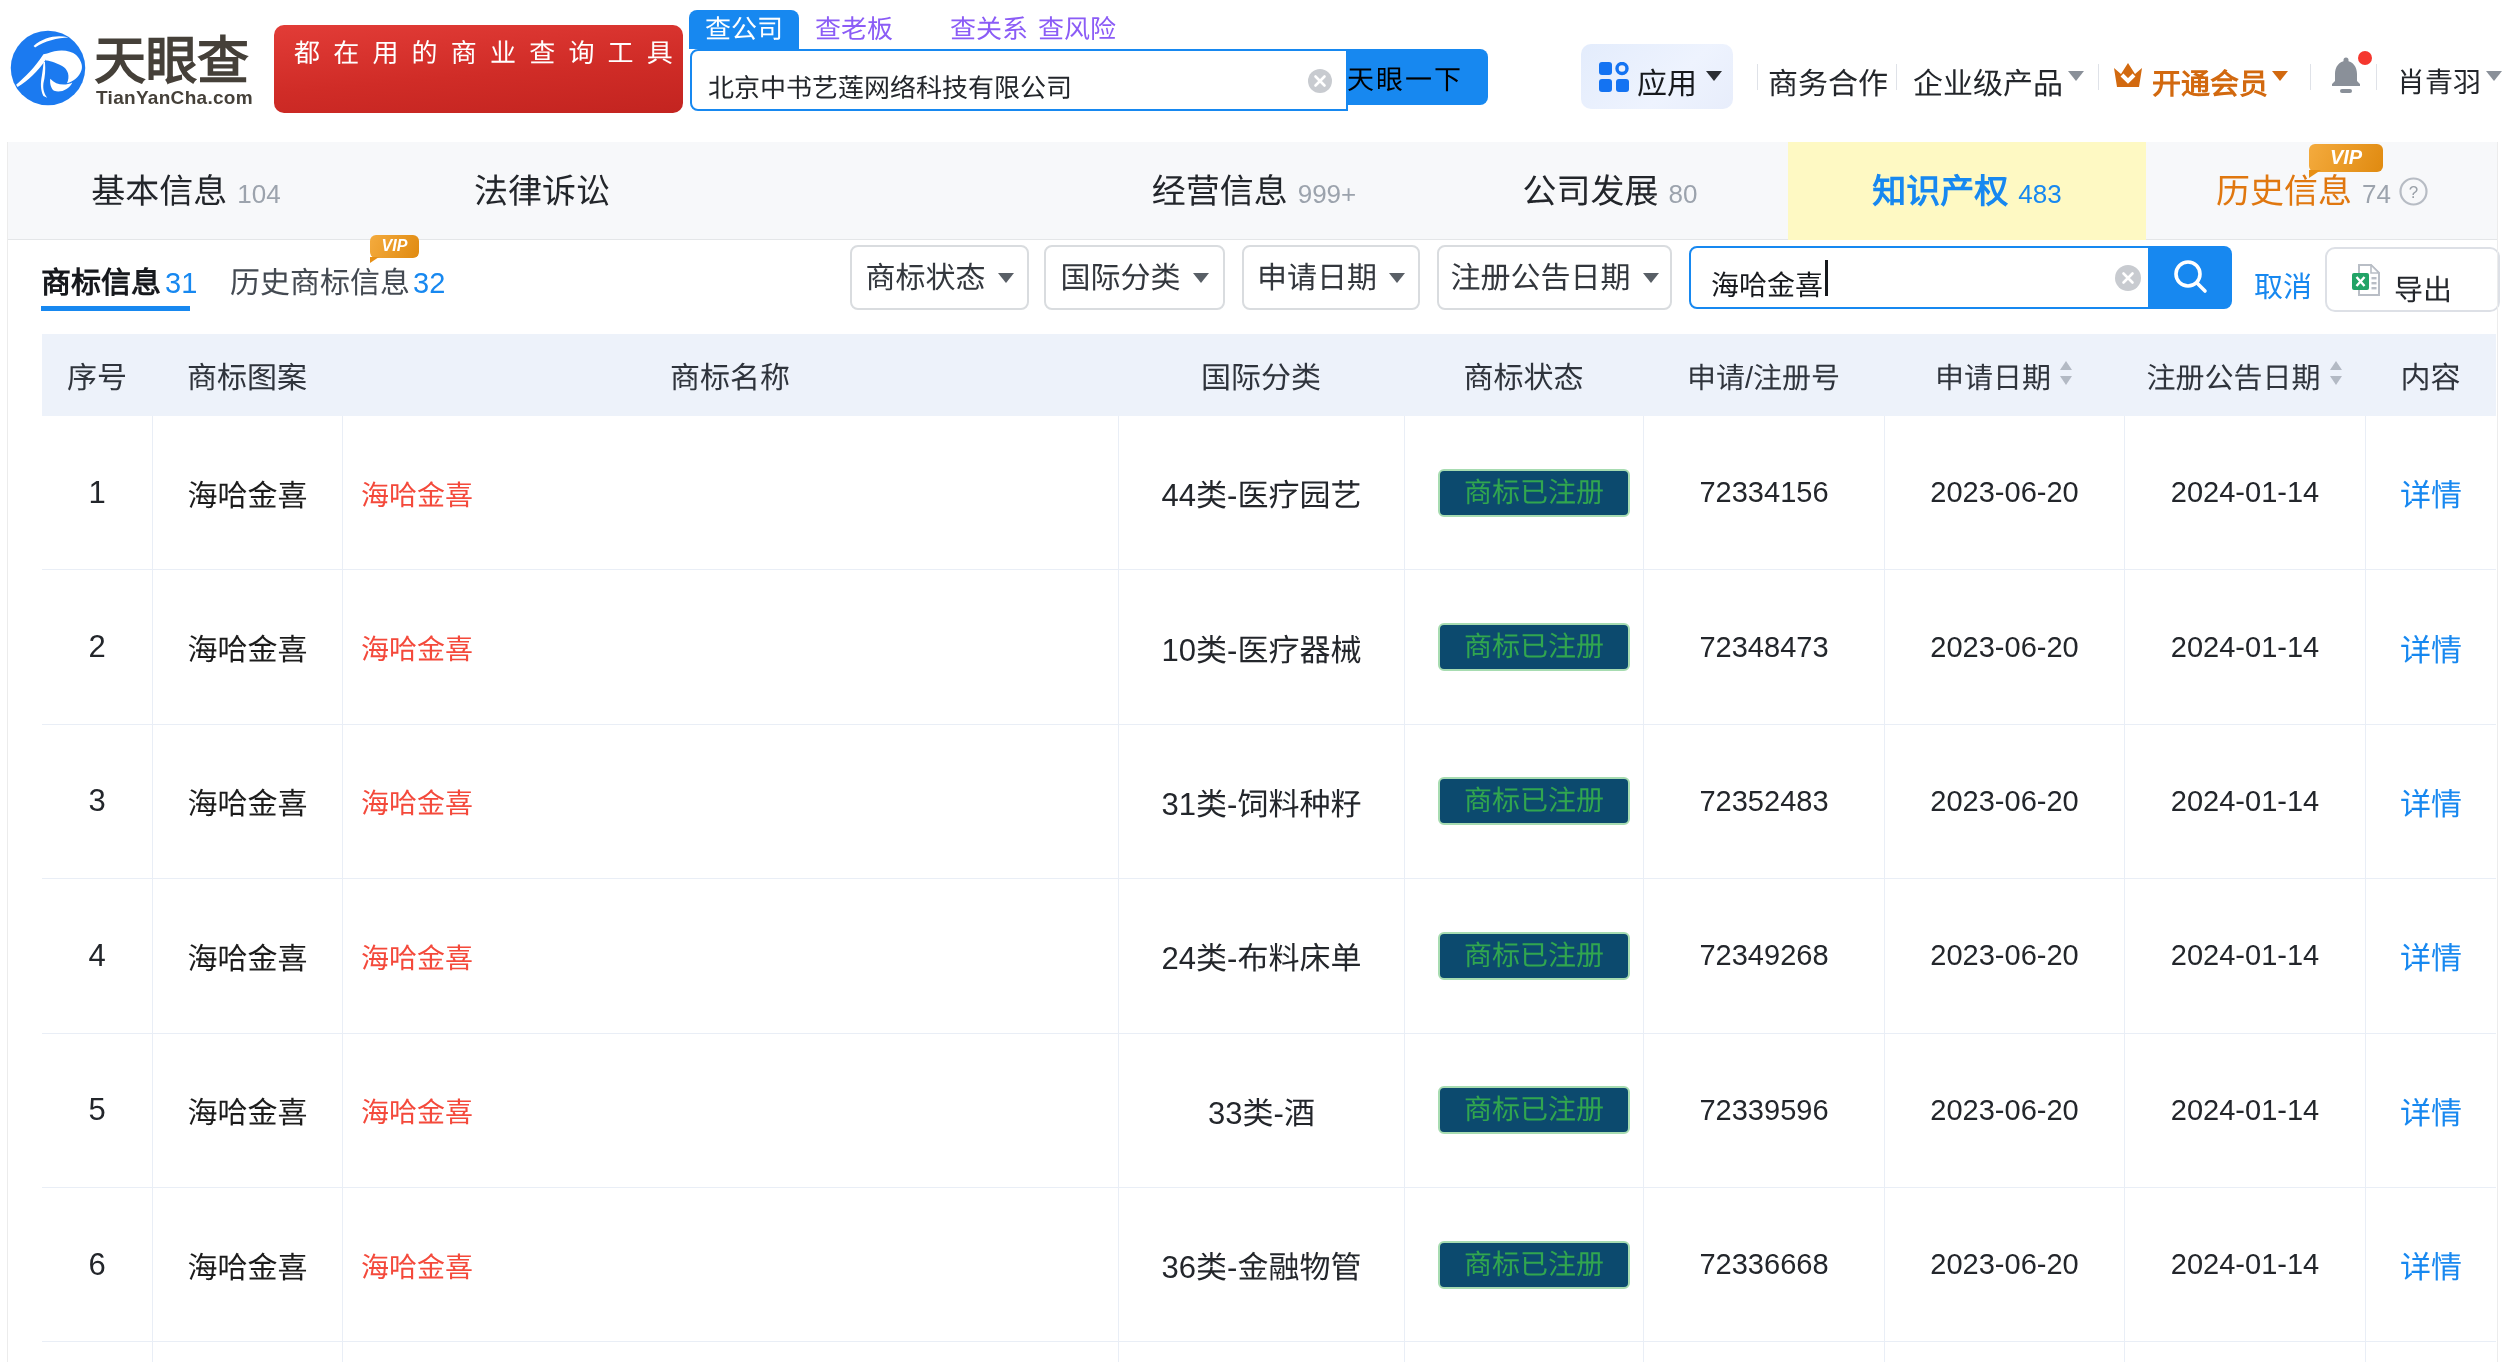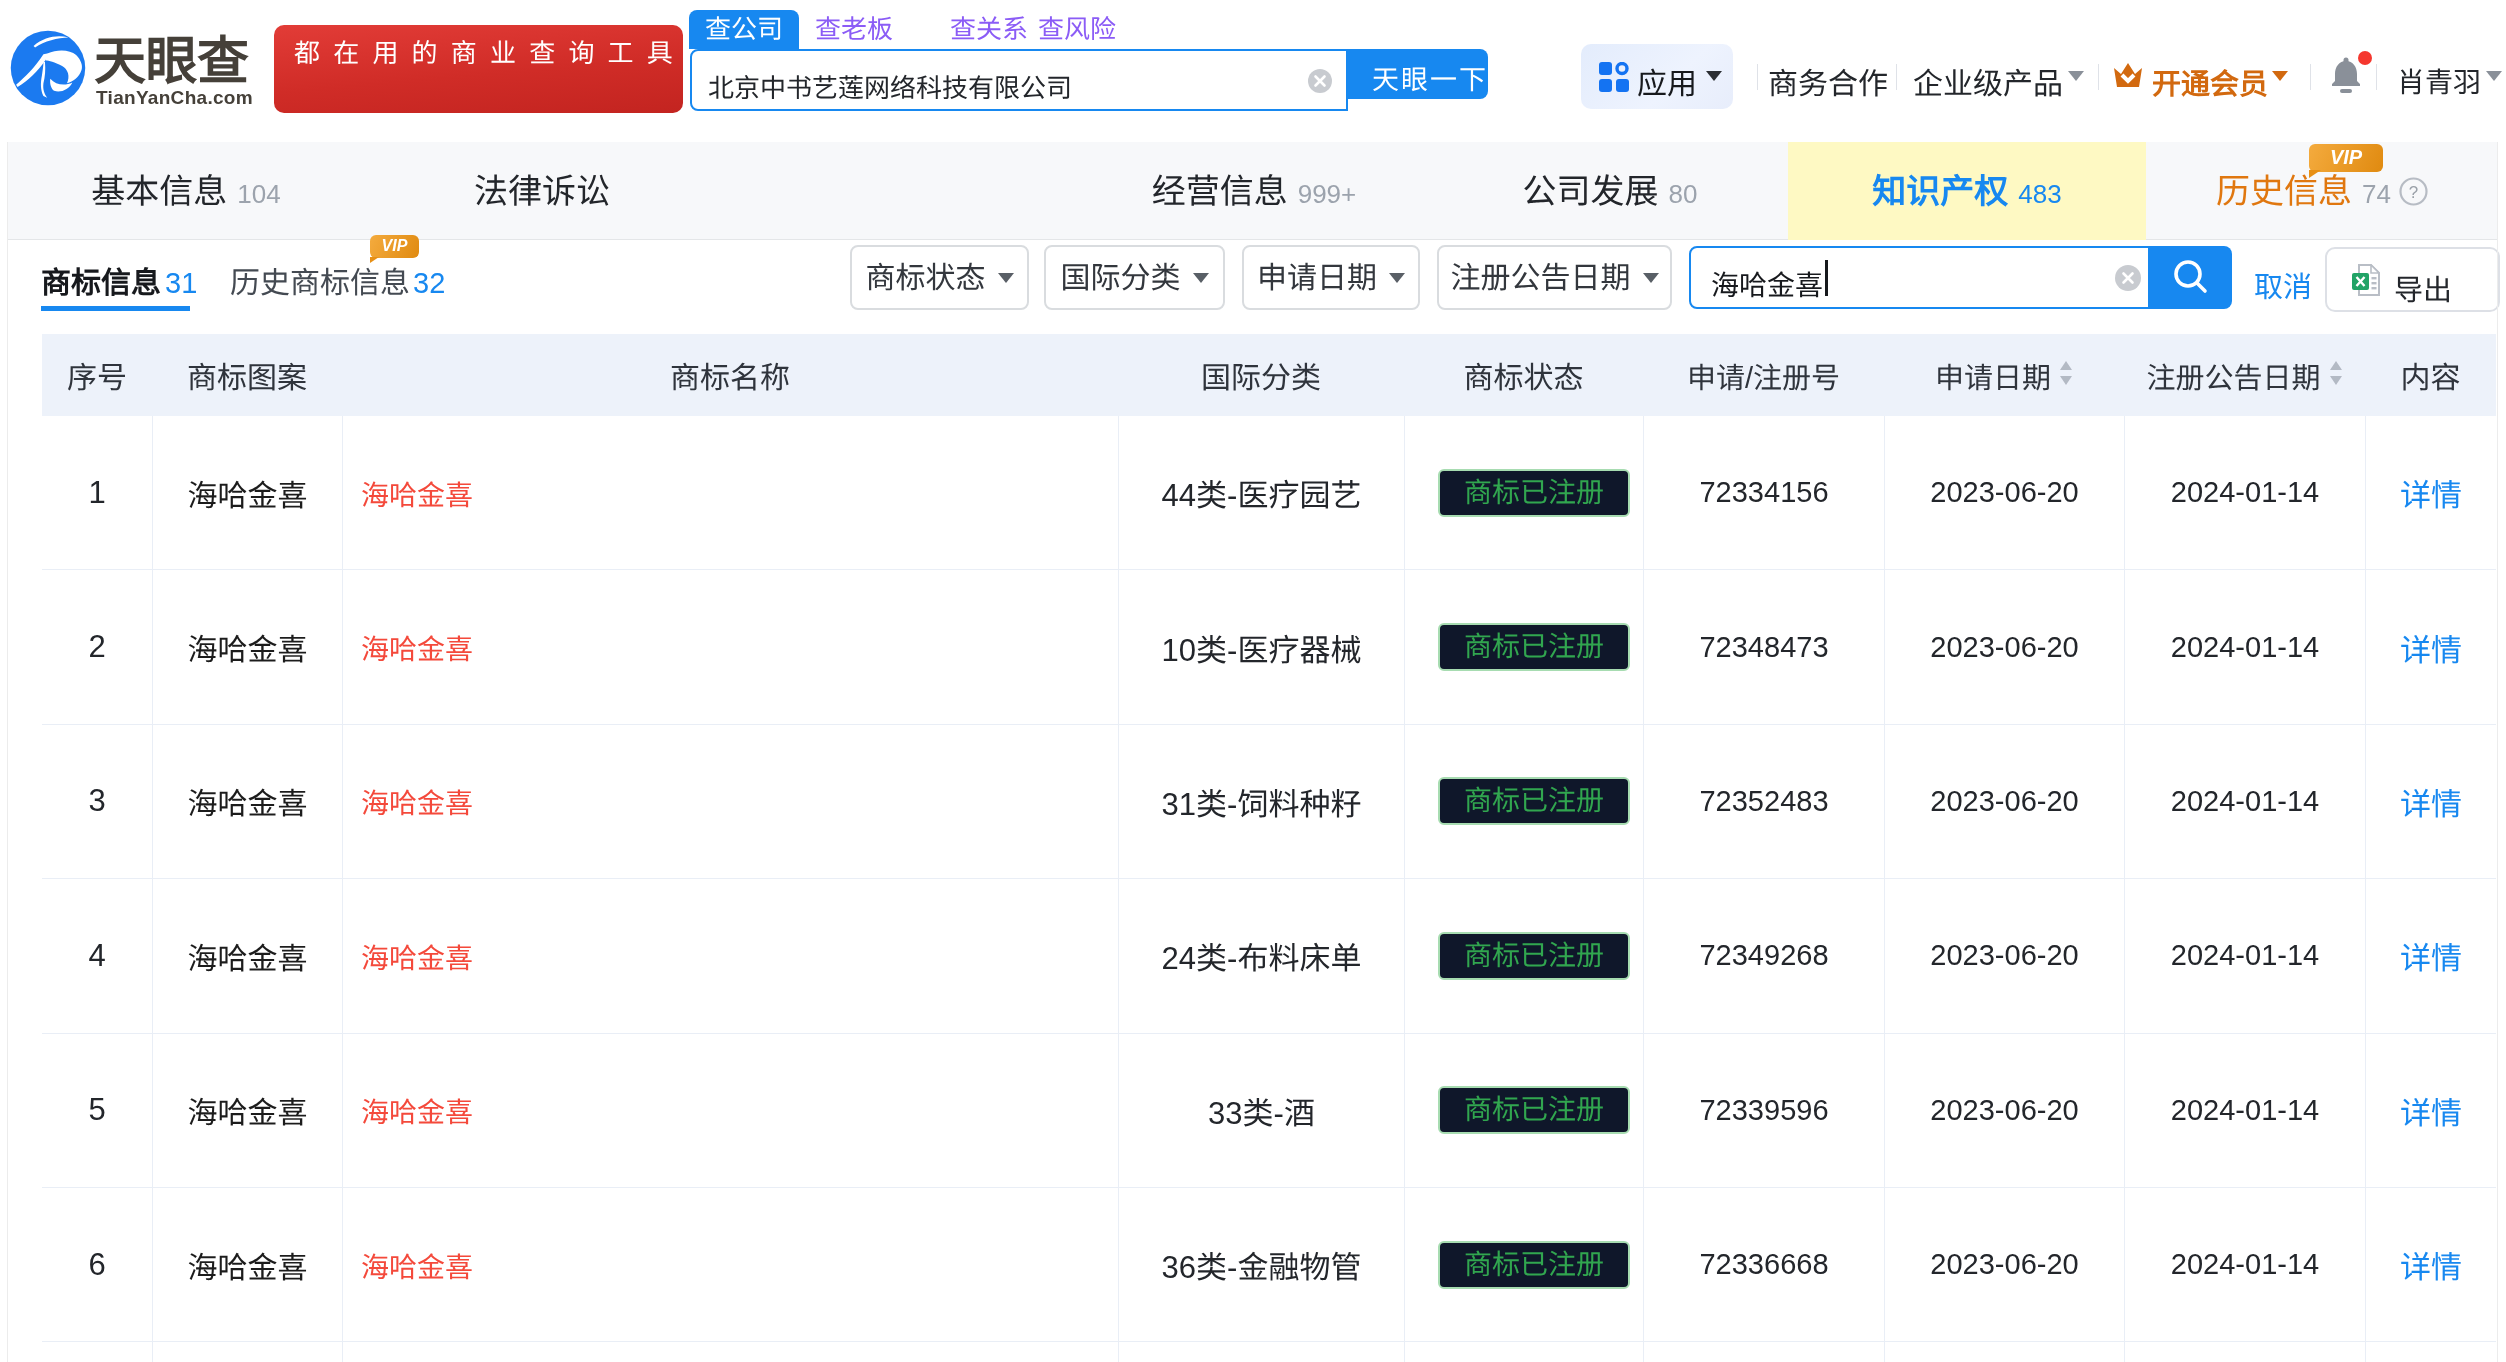--- a/index.html
+++ b/index.html
@@ -11,21 +11,21 @@
 #logotxt{position:absolute;left:94px;top:19px;color:#454039;font-weight:bold;font-size:52px;letter-spacing:-0.5px;}
 #logourl{position:absolute;left:96px;top:87px;color:#454039;font-weight:bold;font-size:19px;letter-spacing:0.3px;}
 #slogan{position:absolute;left:274px;top:25px;width:409px;height:88px;border-radius:10px;background:linear-gradient(175deg,#e23c37 0%,#d02c27 55%,#c32420 100%);color:#fff;padding:10px 0 0 20px;}
 #slogan .l1{font-size:26px;letter-spacing:13.2px;line-height:36px;white-space:nowrap;}
 #slogan .l2{font-size:25.5px;letter-spacing:0;line-height:37px;white-space:nowrap;}
 .stab{position:absolute;top:10px;height:39px;font-size:26px;line-height:39px;color:#8b5cf6;white-space:nowrap;}
 #stab1{left:689px;width:110px;background:#1788f0;color:#fff;text-align:center;border-radius:8px 8px 0 0;}
 #sinput{position:absolute;left:690px;top:49px;width:658px;height:62px;background:#fff;border:2px solid #1788f0;border-radius:8px 0 0 8px;}
 #sinput .txt{position:absolute;left:16px;top:16px;font-size:26px;color:#23262b;text-align:right;}
 #clear1{position:absolute;left:616px;top:18px;width:24px;height:24px;border-radius:50%;background:#c8cbd0;}
-#searchbtn{position:absolute;left:1347px;top:49px;width:141px;height:50px;background:#1788f0;border-radius:0 8px 8px 0;color:#ffffff;font-size:27px;letter-spacing:2px;text-align:right;line-height:62px;}
+#searchbtn{position:absolute;left:1347px;top:49px;width:141px;height:56px;background:#1788f0;border-radius:0 8px 8px 0;color:#000000;font-size:27px;letter-spacing:2px;text-align:left;line-height:62px;}
 .hr-item{position:absolute;top:59px;font-size:30px;color:#23262b;white-space:nowrap;}
 .hsep{position:absolute;top:64px;width:1px;height:26px;background:#dfe2e8;}
 #apppill{position:absolute;left:1581px;top:44px;width:152px;height:65px;background:linear-gradient(135deg,#e3ecfc,#eef3fe 60%,#e7edfb);border-radius:10px;}
 .caret{display:inline-block;width:0;height:0;border-left:8px solid transparent;border-right:8px solid transparent;border-top:10px solid #2b2e33;vertical-align:middle;}
 
 #nav{position:absolute;left:8px;top:142px;width:2490px;height:98px;background:#f7f8fa;border-bottom:1px solid #e4e6e8;}
 .ntab{position:absolute;top:0;height:98px;text-align:center;font-size:34px;color:#23262b;line-height:98px;white-space:nowrap;}
 .ntab .cnt{font-size:26px;color:#9ca3ad;margin-left:10px;}
 #ntab5{background:#fef9c3;color:#1788f0;font-weight:600;}
 #ntab5 .cnt{color:#1788f0;font-weight:normal;}
@@ -41,21 +41,21 @@
 #thead{height:82px;background:#edf2fa;display:flex;font-size:30px;color:#2f343c;}
 #thead>div{display:flex;align-items:center;justify-content:center;}
 .trow{display:flex;height:154.4px;font-size:31px;color:#23262b;border-bottom:1px solid #e9eef6;}
 .trow>div{display:flex;align-items:center;justify-content:center;border-left:1px solid #e9eef6;}
 .trow>div:first-child{border-left:none;}
 .c5,.c6,.c7{font-size:29px;}
 .c0{width:110px;}.c1{width:190px;}.c2{width:776px;}.c3{width:286px;}.c4{width:239px;}.c5{width:241px;}.c6{width:240px;}.c7{width:241px;}.c8{width:131px;}
 .tmimg{font-family:"Liberation Serif",serif;font-size:30px;color:#1c1c1c;}
 .redlink{color:#f4493b;font-size:28px;}
 .c2 .redlink{width:100%;padding-left:18px;text-align:left;}
-.badge{display:inline-block;background:#0f172a;border:2px solid #a7dcb1;border-radius:6px;color:#31a64f;font-size:28px;line-height:28px;padding:8px 24px;margin-left:20px;}
+.badge{display:inline-block;background:#0c4a6e;border:2px solid #a7dcb1;border-radius:6px;color:#31a64f;font-size:28px;line-height:28px;padding:8px 24px;margin-left:20px;}
 .blink{color:#1788f0;}
 .sorticon{display:inline-block;margin-left:8px;vertical-align:middle;}
 </style>
 </head>
 <body>
 <div id="header">
 
   <svg class="abs" style="left:10px;top:30px" width="76" height="76" viewBox="0 0 100 100">
     <circle cx="50" cy="50" r="49" fill="#1b7af0"></circle>
     <path d="M31 21 C45 9 63 6 77 10 C63 10 45 15 33 23 Z" fill="#fff"></path>

